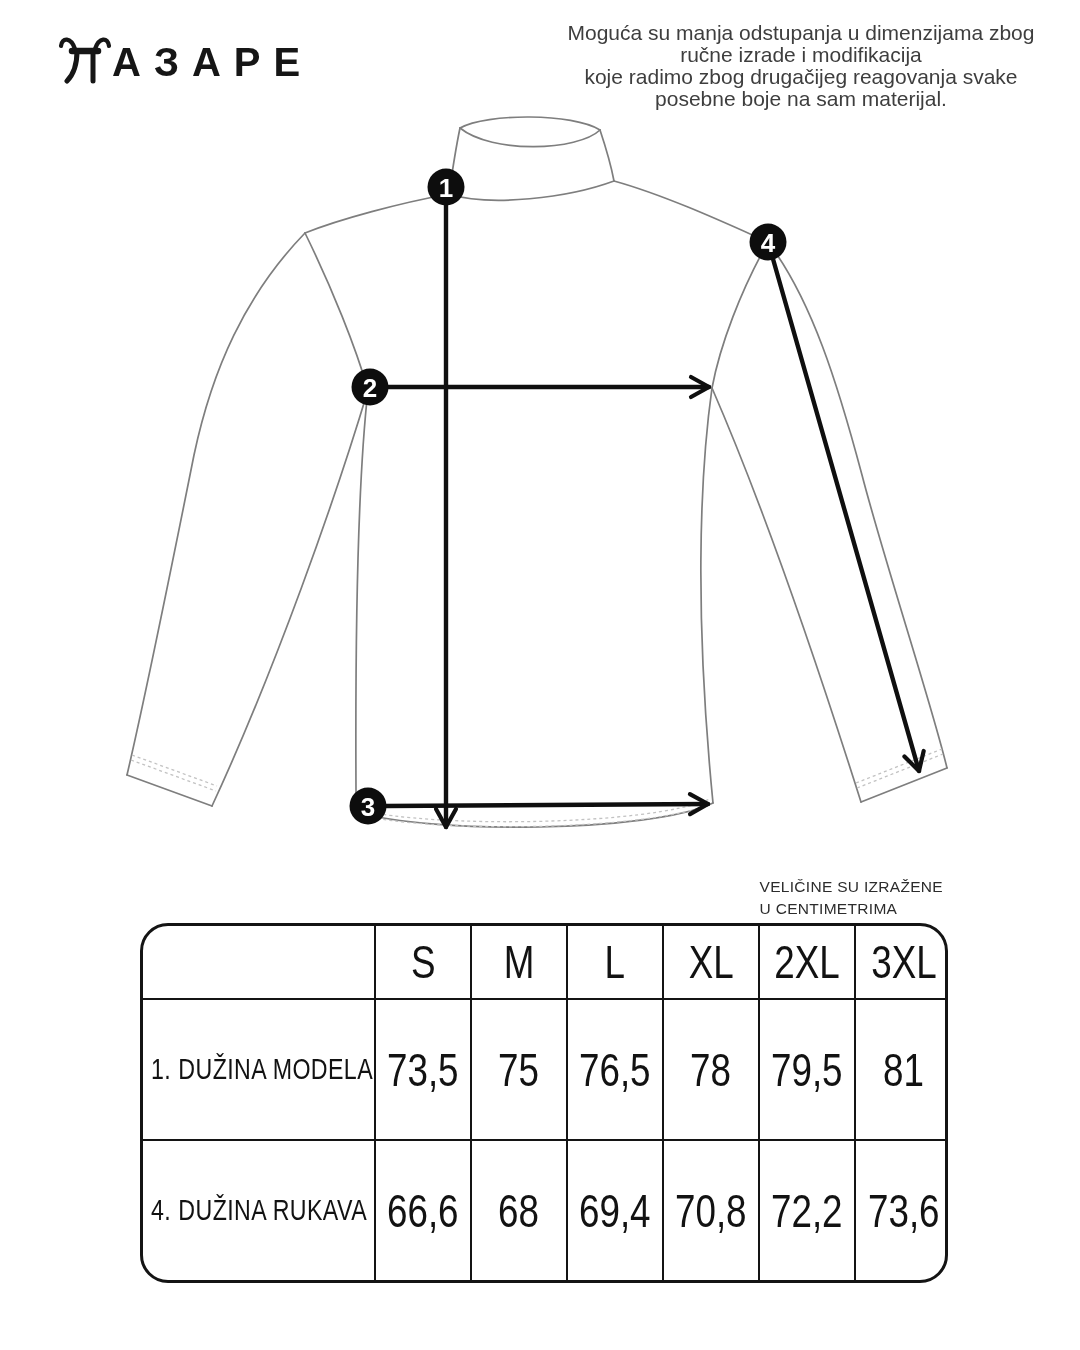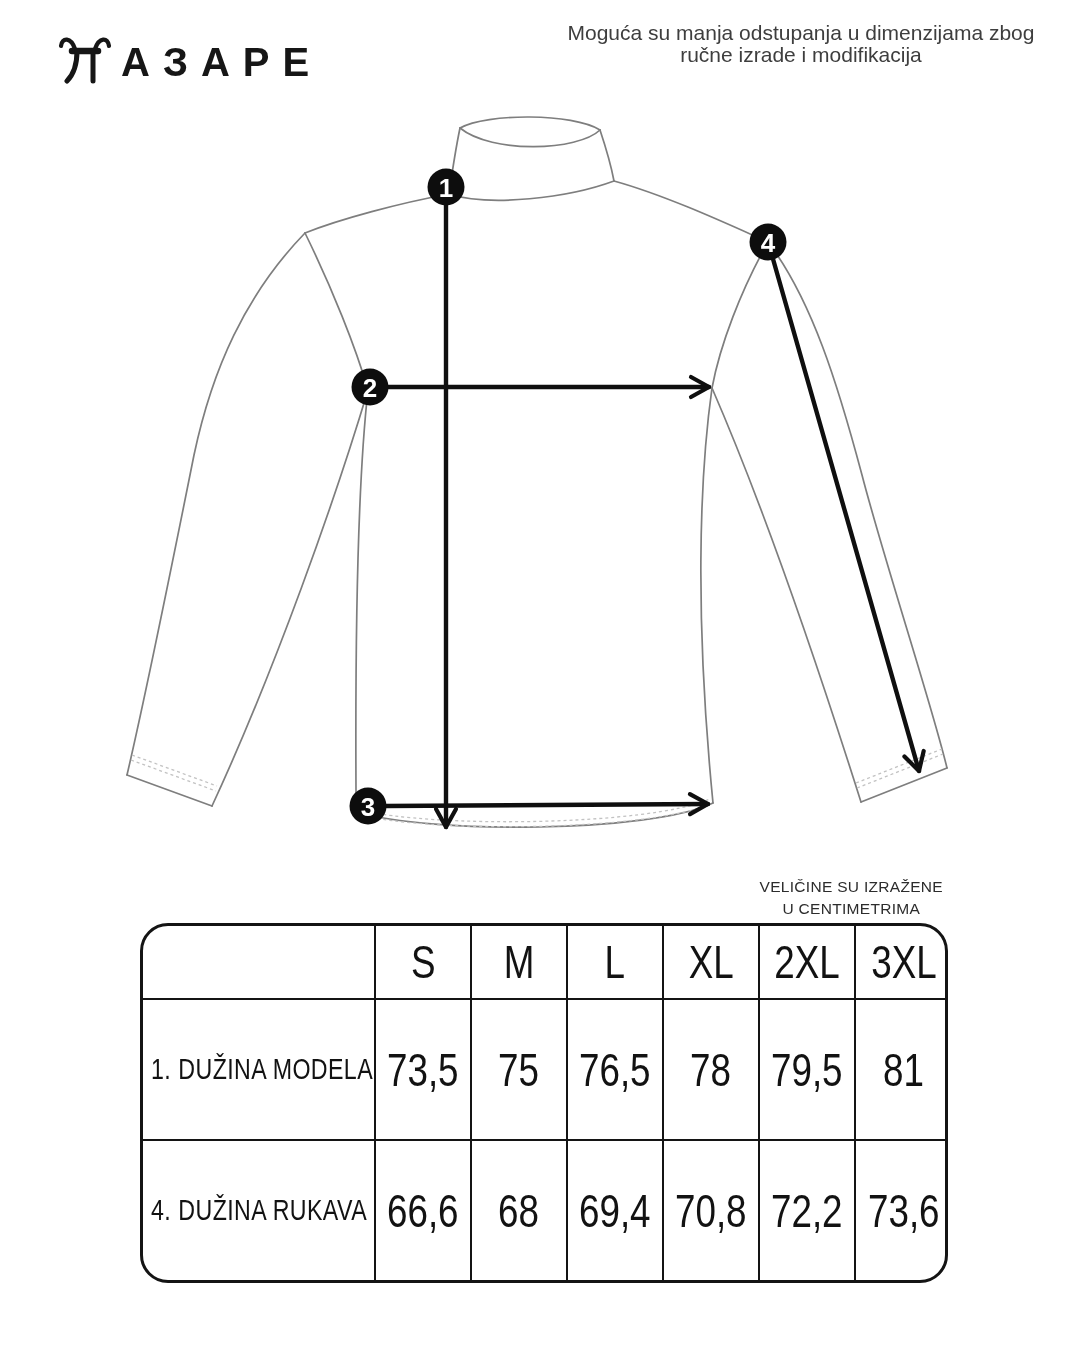--- a/index.html
+++ b/index.html
@@ -2,29 +2,29 @@
 <html><head>
 <meta charset="utf-8">
 <style>
   html,body{margin:0;padding:0;}
   body{
     width:1080px;height:1350px;position:relative;overflow:hidden;
     background:#ffffff;color:#111;
     font-family:"Liberation Sans","DejaVu Sans",sans-serif;
   }
   
-  .logo{position:absolute;left:58px;top:34px;display:flex;align-items:flex-end;gap:9px;}
+  .logo{position:absolute;left:58px;top:34px;display:flex;align-items:flex-end;}
   .logo-rest{font-size:40px;line-height:44px;font-weight:700;letter-spacing:13px;color:#161616;}
   .disclaimer{
     position:absolute;top:22px;right:24px;width:510px;
     text-align:center;font-size:21px;line-height:22px;color:#3e3e3e;
   }
   
   .units-note{
-    position:absolute;top:876px;right:137px;text-align:center;
+    position:absolute;top:876px;right:137px;text-align:left;
     font-size:15.5px;line-height:22px;color:#2c2c2c;letter-spacing:.3px;font-weight:400;
   }
   
   .garment-svg{position:absolute;left:0;top:0;pointer-events:none;}
   
   .size-table-wrap{
     position:absolute;left:140px;top:923px;width:808px;height:360px;
     box-sizing:border-box;border:3px solid #141414;border-radius:28px;overflow:hidden;background:#fff;
   }
   table.size-table{width:100%;height:100%;border-collapse:collapse;table-layout:fixed;}
@@ -53,20 +53,21 @@
       <path d="M14,17 L40,17" stroke-width="6.5"></path>
       <path d="M19,17 C19,31 15,41 9,47" stroke-width="5"></path>
       <path d="M35,17 L35,47" stroke-width="5"></path>
     </g>
   </svg>
   <span class="logo-rest">АЗАРЕ</span>
 </div>
 
 <div class="disclaimer">
   <div>Moguća su manja odstupanja u dimenzijama zbog ručne izrade i modifikacija</div>
+  <div>koje radimo zbog drugačijeg reagovanja svake posebne boje na sam materijal.</div>
 </div>
 
 <svg class="garment-svg" width="1080" height="860" viewBox="0 0 1080 860">
   <defs>
     <marker id="arrow" markerUnits="userSpaceOnUse" markerWidth="34" markerHeight="34" refX="23" refY="13" orient="auto">
       <path d="M5,3 L23,13 L5,23" fill="none" stroke="#0f0f0f" stroke-width="4.2" stroke-linecap="round" stroke-linejoin="round"></path>
     </marker>
   </defs>
 
   <g fill="none" stroke="#7e7e7e" stroke-width="1.7" stroke-linecap="round">

